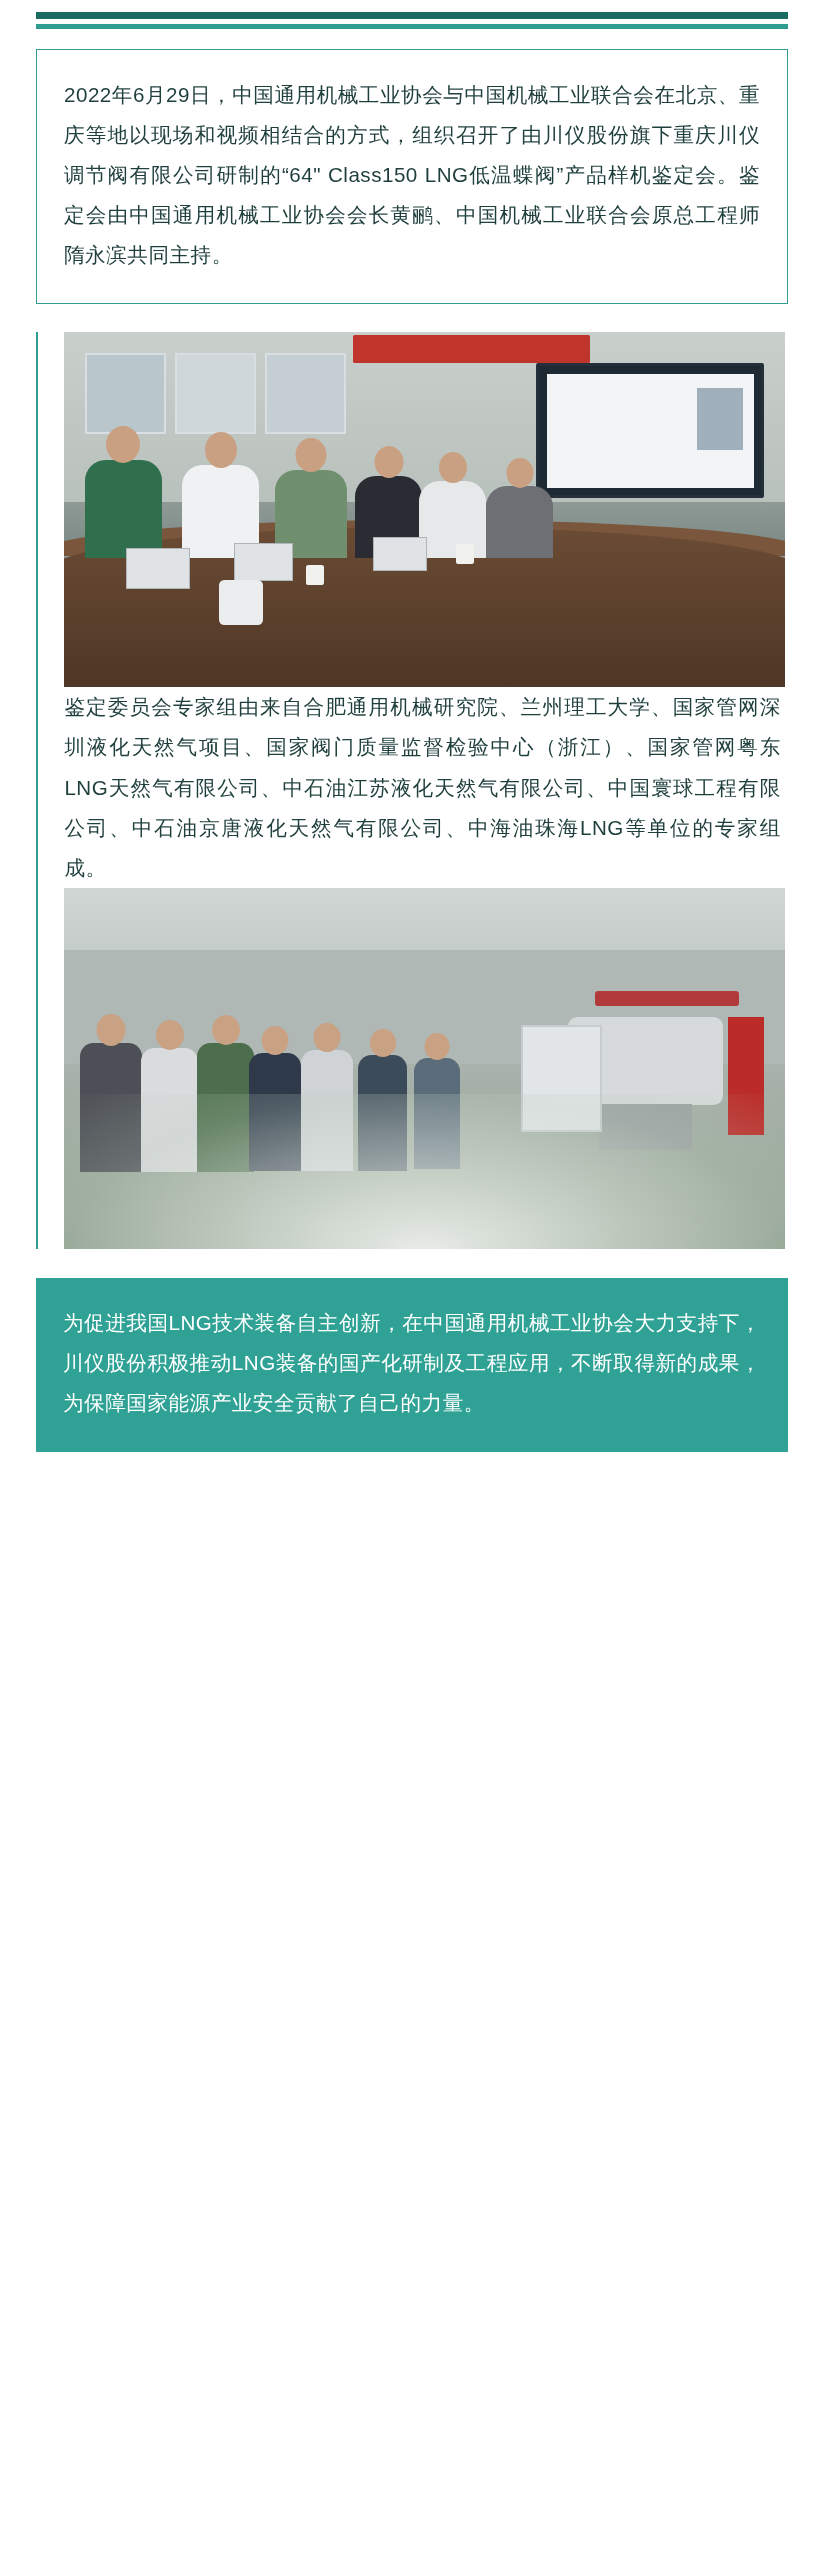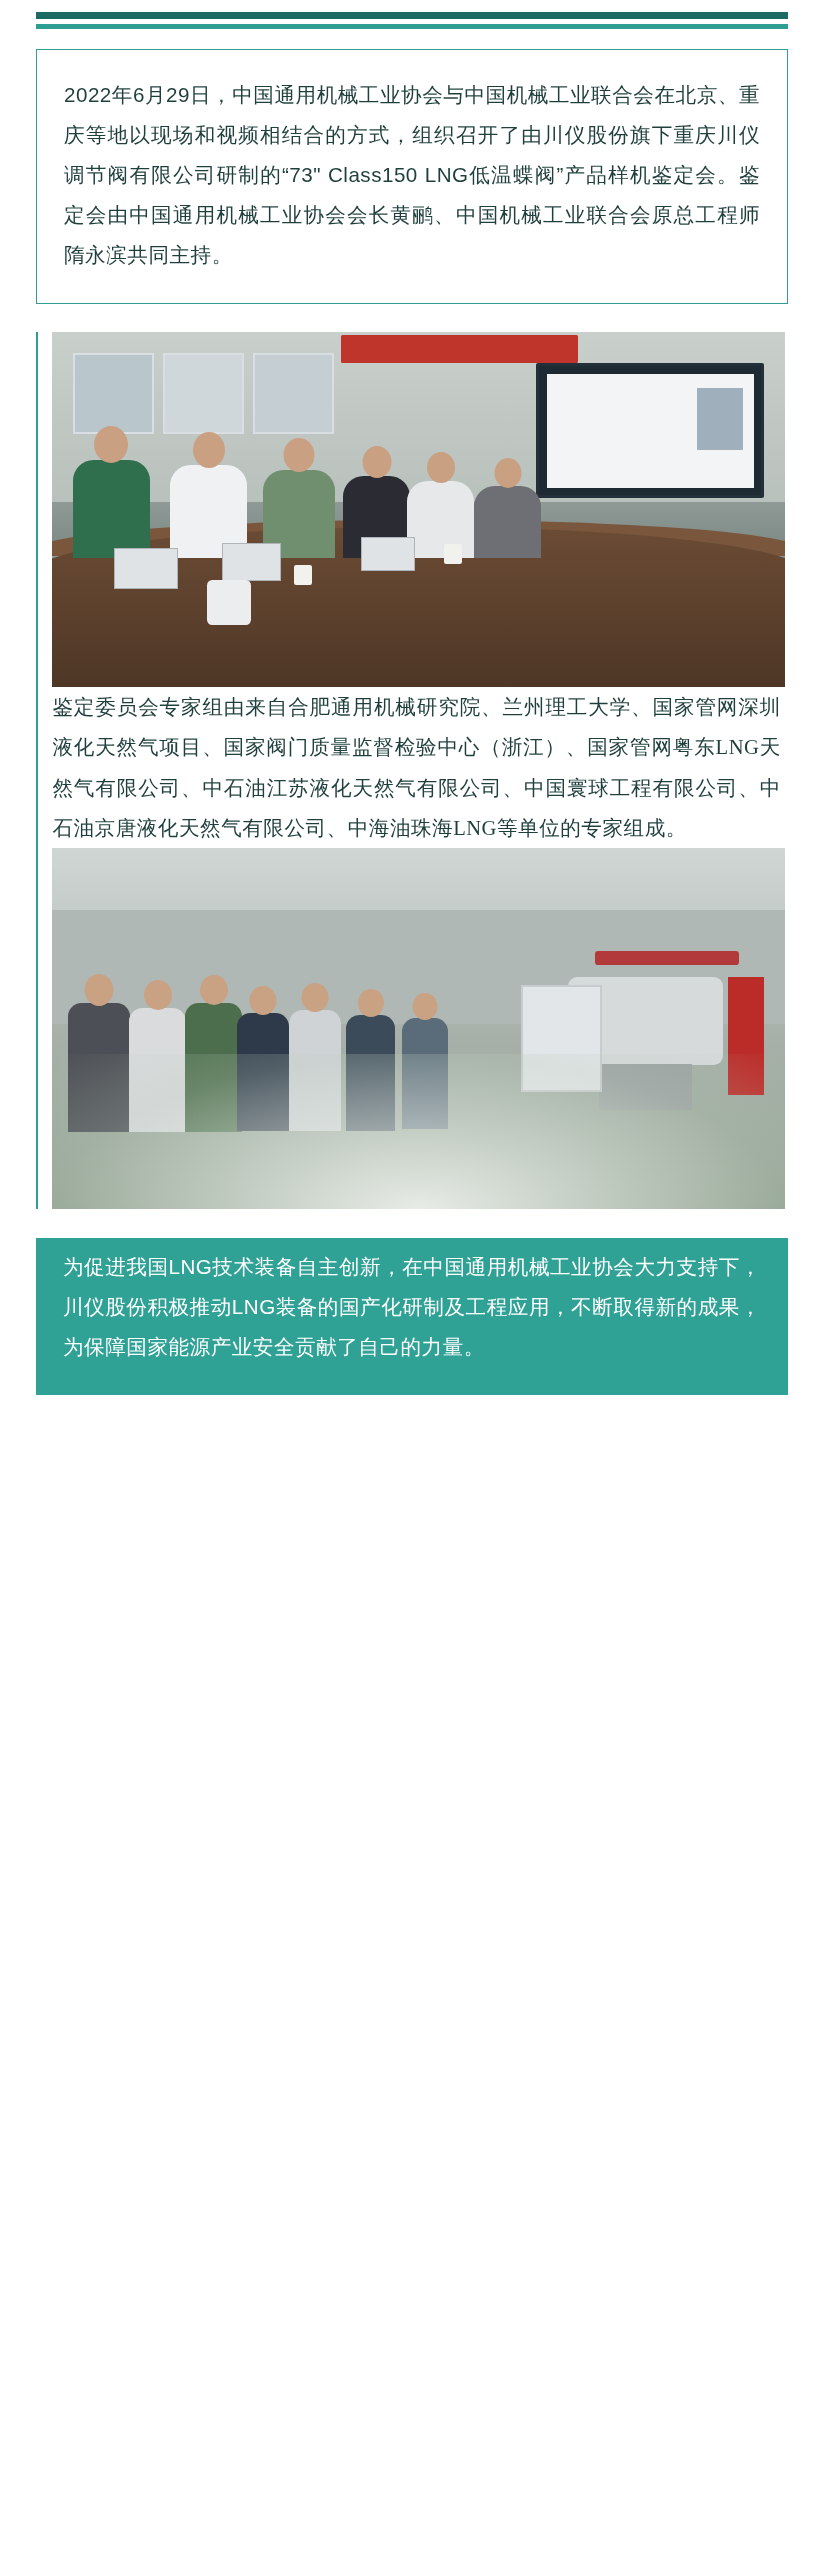--- a/index.html
+++ b/index.html
@@ -51,23 +51,22 @@
     line-height: 1.95;
     letter-spacing: 0.5px;
     text-align: justify;
     text-justify: inter-ideograph;
   }
 
   
   .body-block {
     margin: 28px 36px 0 36px;
     border-left: 2.1px solid #2f9e92;
-    padding-left: 0;
-    box-sizing: border-box;
-    font-family: Liberation Serif, serif;
+    padding-left: 12px;
+    box-sizing: border-box;
   }
   .photo-wrap {
     padding: 0 0 0 0;
     margin: 0;
     line-height: 0;
   }
   .photo-inner {
     margin-left: 14.4px;
     margin-right: 3.1px;
   }
@@ -162,21 +161,21 @@
     padding: 0 7.2px 0 14.4px;
   }
   .p-gap-top { padding-top: 17.5px; }
   .p-gap-bot { padding-bottom: 15.5px; }
 
   
   .footer-card {
     margin: 29px 36px 0 36px;
     background: #2fa295;
     box-sizing: border-box;
-    padding: 9px 27px 28px 27px;
+    padding: 25px 27px 28px 27px;
   }
   .footer-card p {
     margin: 0;
     color: #ffffff;
     font-size: 20.6px;
     line-height: 1.95;
     letter-spacing: 0.5px;
     text-align: justify;
     text-justify: inter-ideograph;
   }
@@ -185,21 +184,21 @@
 <body>
 
 <div class="page">
 
   <div class="top-bars">
     <div class="top-bar-1"></div>
     <div class="top-bar-2"></div>
   </div>
 
   <div class="intro-card">
-    <p>2022年6月29日，中国通用机械工业协会与中国机械工业联合会在北京、重庆等地以现场和视频相结合的方式，组织召开了由川仪股份旗下重庆川仪调节阀有限公司研制的“73" Class150 LNG低温蝶阀”产品样机鉴定会。鉴定会由中国通用机械工业协会会长黄鹂、中国机械工业联合会原总工程师隋永滨共同主持。</p>
+    <p>2022年6月29日，中国通用机械工业协会与中国机械工业联合会在北京、重庆等地以现场和视频相结合的方式，组织召开了由川仪股份旗下重庆川仪调节阀有限公司研制的“64" Class150 LNG低温蝶阀”产品样机鉴定会。鉴定会由中国通用机械工业协会会长黄鹂、中国机械工业联合会原总工程师隋永滨共同主持。</p>
   </div>
 
   <div class="body-block">
 
     <div class="photo-wrap">
       <div class="photo-inner">
         <div class="photo photo-1">
           <div class="m-wall"></div>
           <div class="m-wall-low"></div>
           <div class="m-poster p1"></div>

